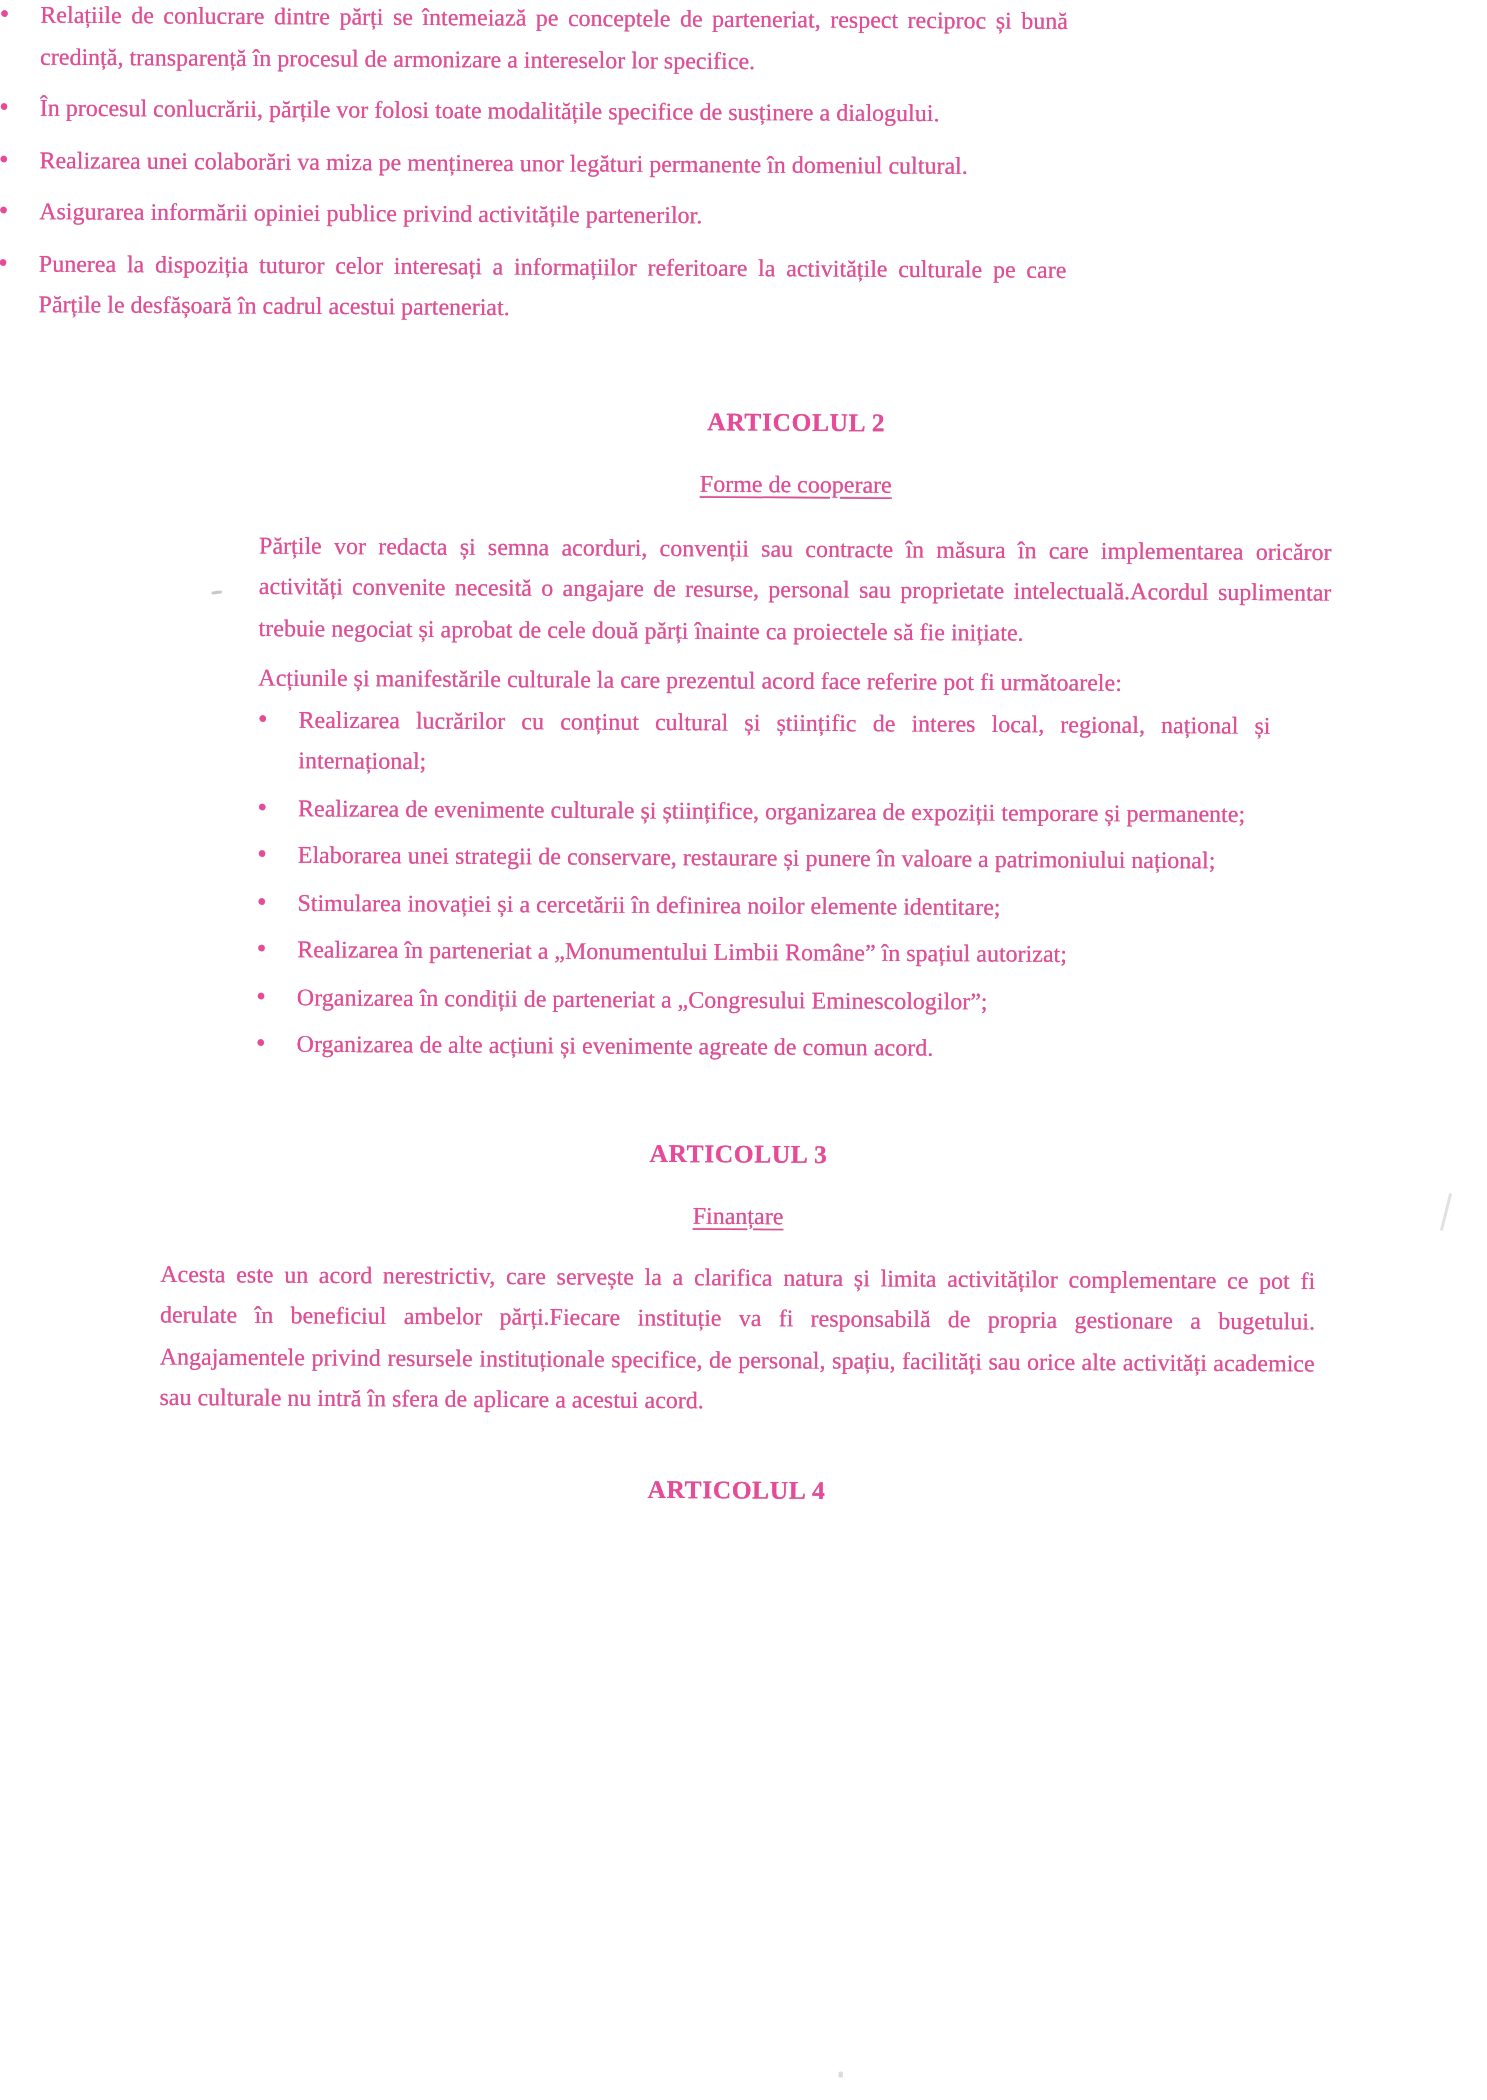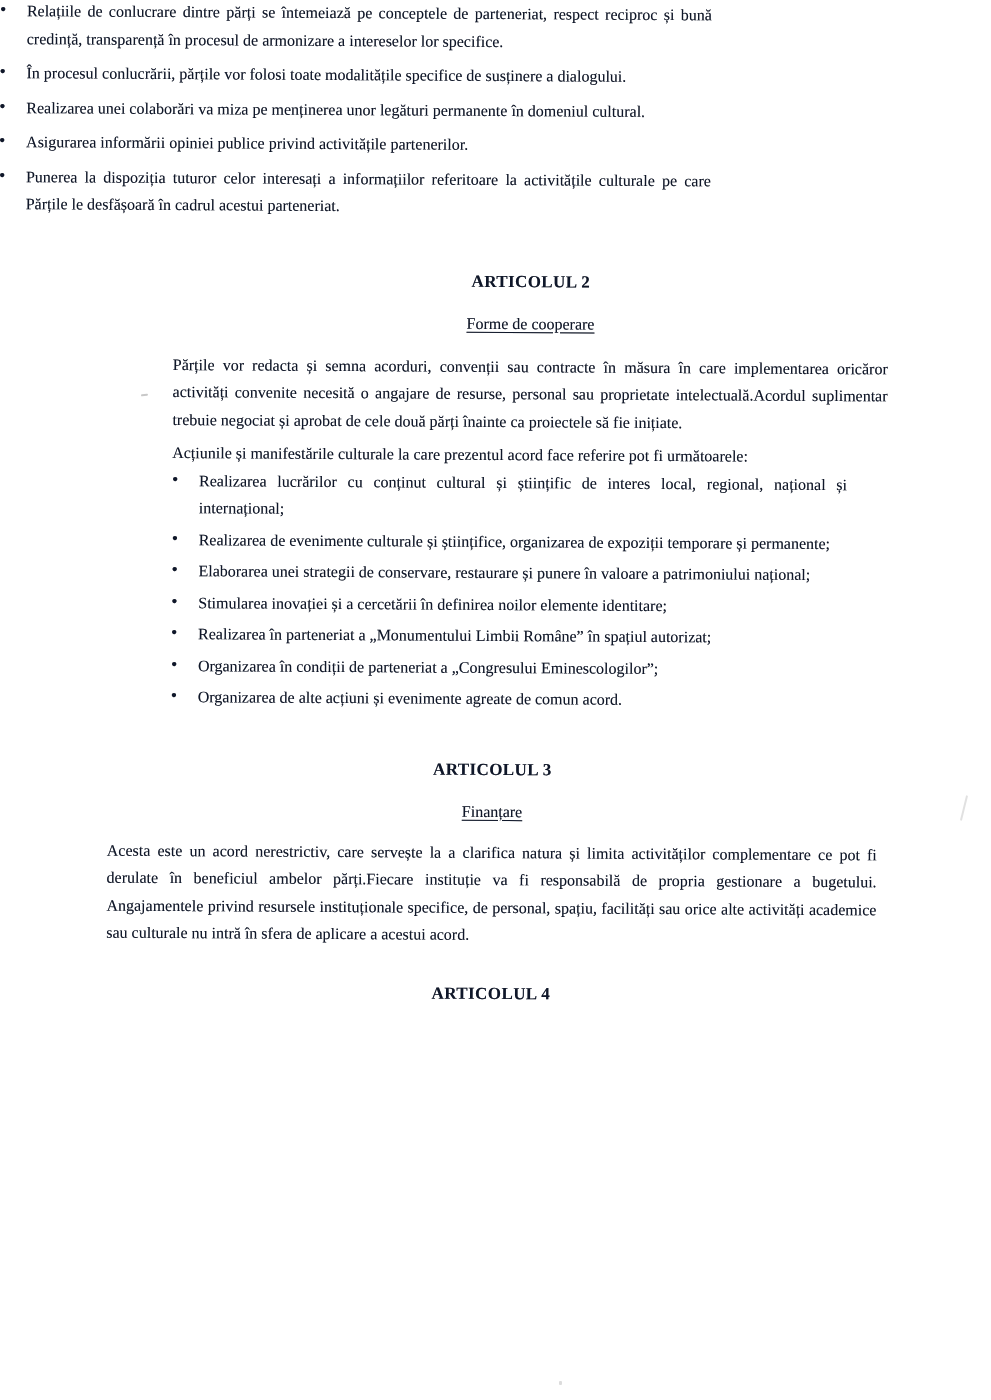--- a/index.html
+++ b/index.html
@@ -7,21 +7,21 @@
     padding: 0;
     background: #ffffff;
   }
   .page {
     position: relative;
     width: 991px;
     height: 1400px;
     background: #ffffff;
     overflow: hidden;
     font-family: "Liberation Serif", "DejaVu Serif", serif;
-    color: #0f172a;
+    color: #ec4899;
   }
   
   .scan {
     transform: rotate(0.35deg);
     transform-origin: 50% 0;
     text-shadow: 0 0 0.5px rgba(20,20,20,0.45);
   }
 
   
   ul.bullets {

